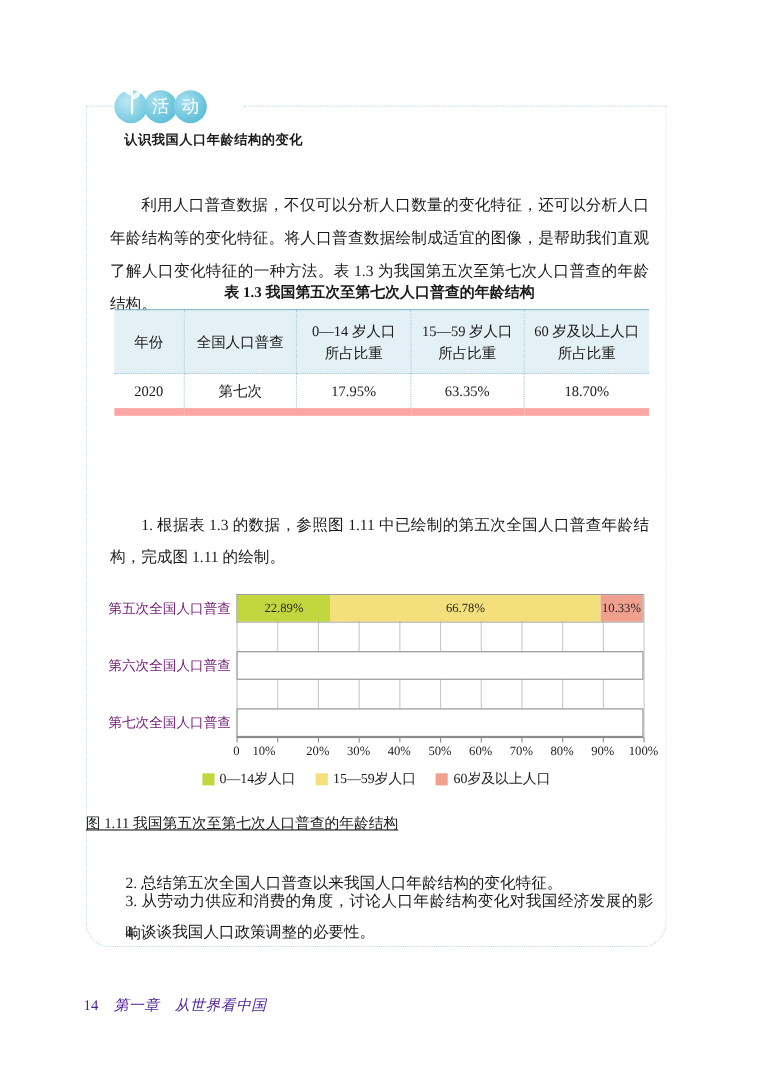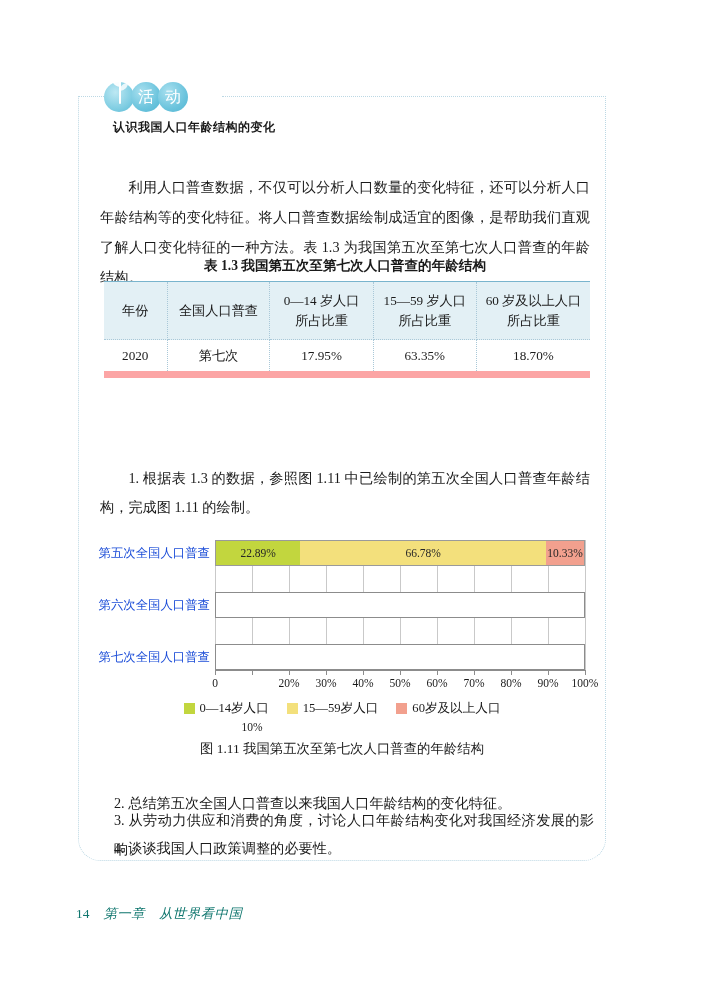--- a/index.html
+++ b/index.html
@@ -214,21 +214,21 @@
     box-sizing: border-box;
   }
   .row-label {
     position: absolute;
     right: 396px;
     width: 125px;
     text-align: right;
     font-size: 12.4px;
     font-family: "DejaVu Sans", sans-serif;
     white-space: nowrap;
-    color: #1d4ed8;
+    color: #701a75;
   }
   .axis-line {
     position: absolute;
     left: 137px;
     top: 130px;
     width: 370px;
     height: 1px;
     background: #8c8c8c;
   }
   .tick {
@@ -266,31 +266,32 @@
   .legend-swatch {
     width: 11px;
     height: 11px;
     display: inline-block;
   }
   .fig-caption {
     position: absolute;
     left: 78px;
     top: 740px;
     width: 528px;
-    text-align: center;
+    text-align: left;
     font-size: 13.4px;
+    text-decoration: underline;
   }
 
   
   .footer {
     position: absolute;
     left: 76px;
     top: 905px;
     font-size: 13.4px;
-    color: #0f766e;
+    color: #4c1d95;
     display: flex;
     align-items: baseline;
     gap: 14px;
   }
   .footer-page { font-weight: normal; }
   .footer-chapter { letter-spacing: 0.5px; font-style: italic; }
 </style>
 </head>
 <body>
 
@@ -375,21 +376,21 @@
         </div>
         <div class="row-band empty" style="top: 52px;"></div>
         <div class="row-band empty" style="top: 104px;"></div>
       </div>
   </div>
   <div class="axis-line"></div>
   <div id="ticks">
       <div class="tick" style="left: 137px;"></div>
       <div class="tick-label" style="left: 137px;">0</div>
       <div class="tick" style="left: 174px;"></div>
-      <div class="tick-label" style="left: 174px; margin-top: 44px;">10%</div>
+      <div class="tick-label" style="left: 162px;">10%</div>
       <div class="tick" style="left: 211px;"></div>
       <div class="tick-label" style="left: 211px;">20%</div>
       <div class="tick" style="left: 248px;"></div>
       <div class="tick-label" style="left: 248px;">30%</div>
       <div class="tick" style="left: 285px;"></div>
       <div class="tick-label" style="left: 285px;">40%</div>
       <div class="tick" style="left: 322px;"></div>
       <div class="tick-label" style="left: 322px;">50%</div>
       <div class="tick" style="left: 359px;"></div>
       <div class="tick-label" style="left: 359px;">60%</div>

